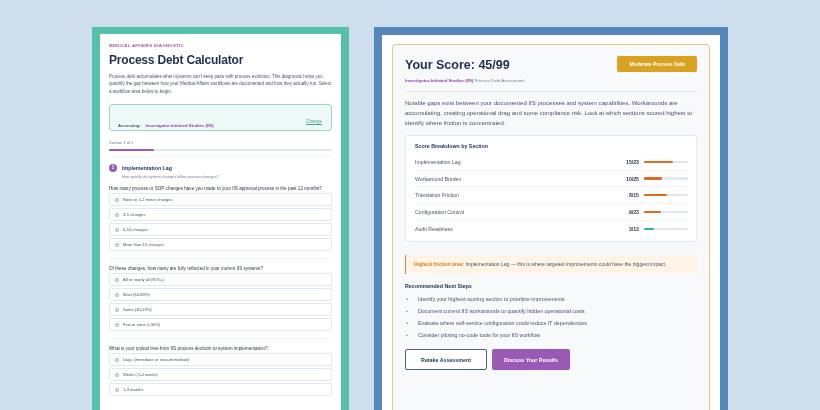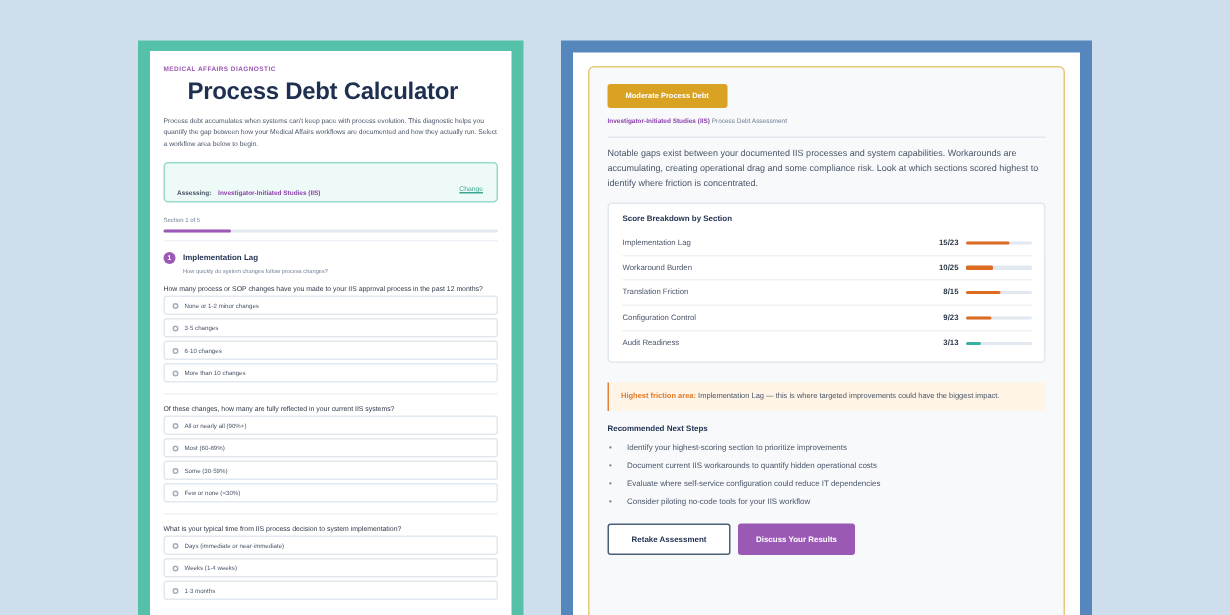--- a/index.html
+++ b/index.html
@@ -3,21 +3,21 @@
 <meta charset="utf-8">
 <style>
   * { box-sizing: border-box; margin: 0; padding: 0; }
   html, body { width: 820px; height: 410px; overflow: hidden; }
   body { background: #cfdeec; font-family: "Liberation Sans", sans-serif; position: relative; color: #2d3748; }
 
   
   .left-frame { position: absolute; left: 92px; top: 27px; width: 257px; height: 400px; background: #56c1a9; padding: 7px 8px 0 8px; }
   .left-card { background: #ffffff; width: 100%; height: 100%; padding: 8px 9px 0 9px; overflow: hidden; }
   .eyebrow { font-size: 4.3px; font-weight: bold; color: #9b59b6; letter-spacing: 0.3px; text-transform: uppercase; margin-top: 1px; }
-  .title { font-size: 16px; font-weight: bold; color: #1f2f4f; margin-top: 5px; letter-spacing: -0.2px; margin-left: 16px; }
+  .title { font-size: 12px; font-weight: bold; color: #1f2f4f; margin-top: 5px; letter-spacing: -0.2px; }
   .intro { font-size: 4.5px; line-height: 7.3px; color: #4a5568; margin-top: 6px; }
   .assess-box { margin-top: 9px; height: 27px; border: 1px solid #9ad8c9; background: #eefaf7; border-radius: 3px; position: relative; padding: 8px 8px; }
   .assess-label { font-size: 4.3px; font-weight: bold; color: #4a5568; }
   .assess-value { color: #8e44ad; }
   .change-link { position: absolute; right: 9px; top: 14px; font-size: 4.5px; color: #3aa891; text-decoration: underline; }
   .section-of { font-size: 4px; color: #718096; margin-top: 9px; }
   .progress-track { margin-top: 4px; height: 2px; background: #e2e8f0; border-radius: 1px; position: relative; }
   .progress-fill { position: absolute; left: 0; top: 0; height: 2px; width: 20%; background: #9b59b6; border-radius: 1px; }
   .divider { height: 1px; background: #edf2f7; margin-top: 5px; }
   .section-head { display: flex; align-items: center; margin-top: 7px; }
@@ -145,20 +145,21 @@
           <span class="option-label">1-3 months</span>
         </div>
     </div>
   </div>
 </div>
 
 <div class="right-frame">
   <div class="right-card">
     <div class="result-box">
       <div class="score-row">
+        <div class="score-title">Your Score: 45/99</div>
         <div class="severity-badge">Moderate Process Debt</div>
       </div>
       <div class="assess-meta">
         <span class="hl">Investigator-Initiated Studies (IIS)</span>
         <span>Process Debt Assessment</span>
       </div>
       <div class="hr"></div>
       <div class="summary">Notable gaps exist between your documented IIS processes and system capabilities. Workarounds are accumulating, creating operational drag and some compliance risk. Look at which sections scored highest to identify where friction is concentrated.</div>
 
       <div class="breakdown">

